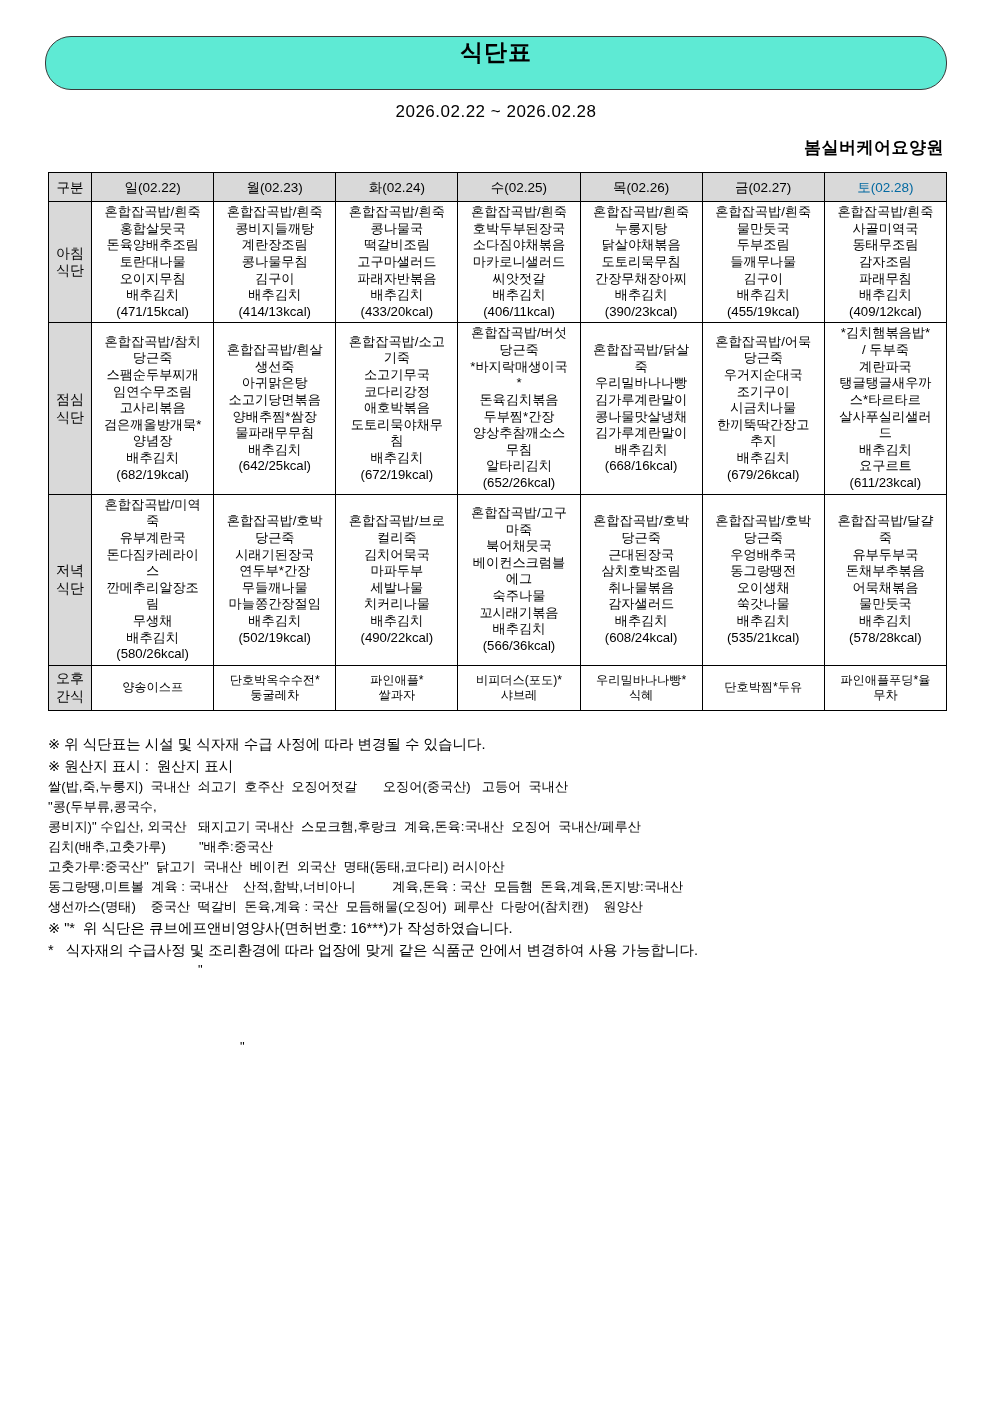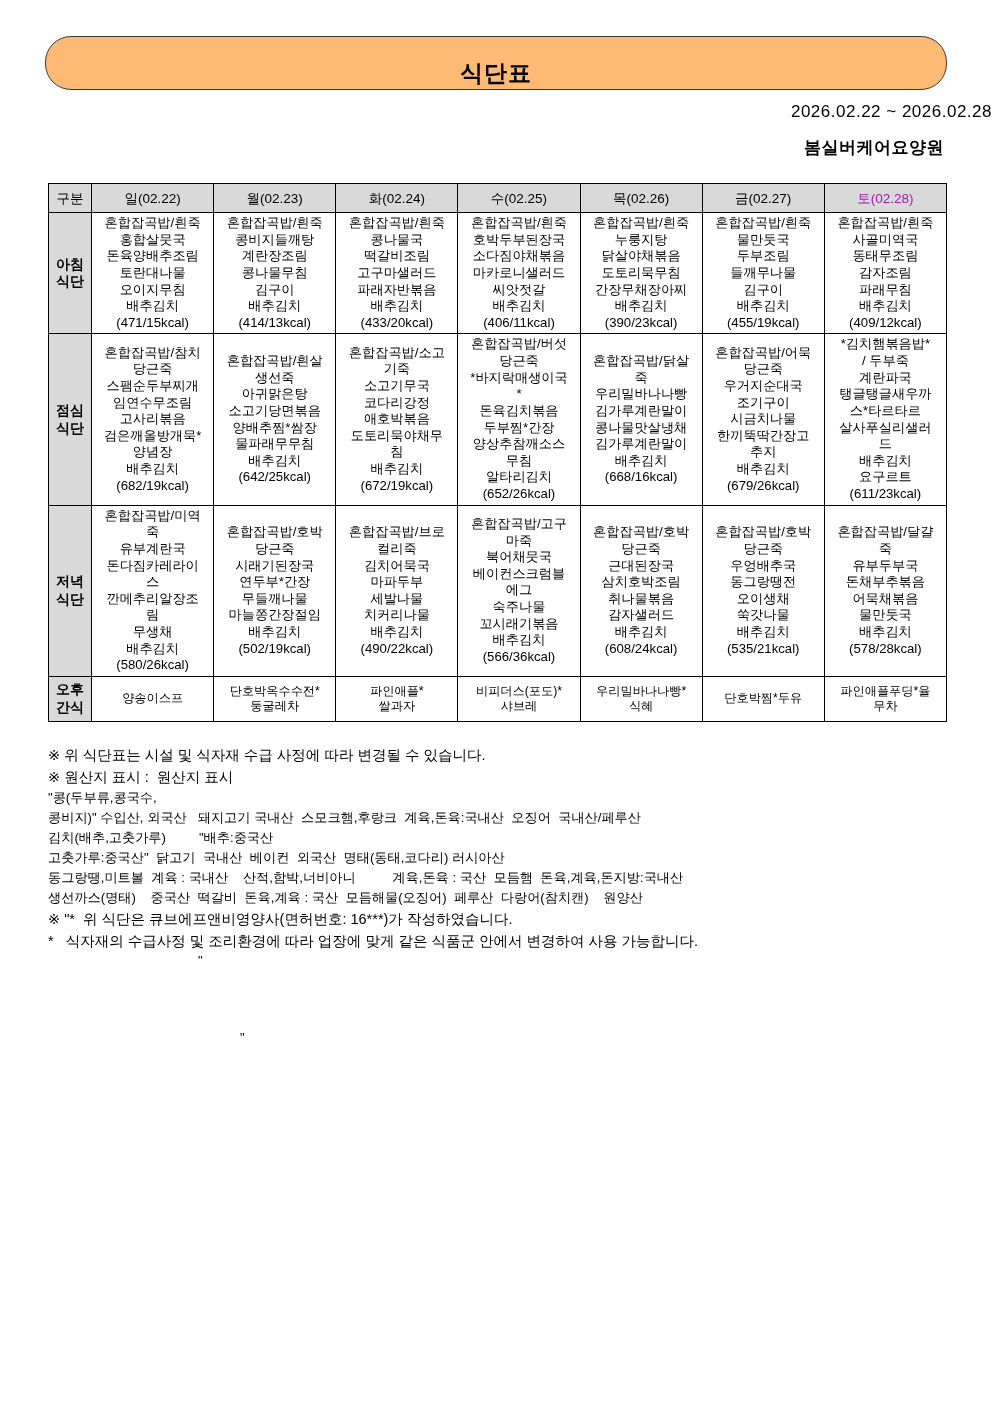--- a/index.html
+++ b/index.html
@@ -23,46 +23,46 @@
     position: relative;
   }
 
   
   .title-banner {
     margin: 36px 45px 8px 45px;
     height: 52px;
     border: 1.5px solid #3a3a3a;
     border-radius: 26px;
     display: flex;
-    align-items: flex-end;
+    align-items: flex-start;
     justify-content: center;
-    background: #fdba74;
+    background: #5eead4;
   }
   .title-text {
     font-size: 23px;
     font-weight: bold;
     letter-spacing: 1px;
   }
   .date-range {
-    text-align: right;
+    text-align: center;
     font-size: 17px;
     margin-top: 12px;
     letter-spacing: 0.5px;
   }
   .facility {
     text-align: right;
     font-size: 17px;
     font-weight: bold;
     margin: 14px 48px 0 4px;
     letter-spacing: 0.5px;
   }
 
   
   .table-wrap {
-    margin: 24px 45px 0 48px;
+    margin: 13px 45px 0 48px;
   }
   table.menu {
     border-collapse: collapse;
     width: 899px;
     table-layout: fixed;
   }
   table.menu th, table.menu td {
     border: 1px solid #000000;
     vertical-align: middle;
     text-align: center;
@@ -76,34 +76,34 @@
     font-weight: normal;
     height: 22px;
     padding: 3px 1px;
   }
   col.c-label { width: 43px; }
   col.c-day   { width: 122px; }
 
   th.row-label {
     background: #d9d9d9;
     font-size: 14px;
-    font-weight: bold;
+    font-weight: normal;
     width: 43px;
   }
   td.meal {
     font-size: 13.2px;
     padding: 5px 2px;
   }
   td.snack {
     font-size: 12.2px;
     padding: 6px 2px;
     height: 40px;
   }
   .day-sun { color: #000000; }
-  .day-sat { color: #a21caf; }
+  .day-sat { color: #0369a1; }
 
   .meal-line { display: block; }
 
   
   .notes {
     margin: 22px 0 0 48px;
     width: 910px;
     font-size: 14.5px;
     line-height: 1.52;
   }
@@ -426,20 +426,21 @@
               <span class="meal-line">무차</span>
             </td>
           </tr>
         </tbody>
     </table>
   </div>
 
   <div class="notes">
       <span class="nline">※ 위 식단표는 시설 및 식자재 수급 사정에 따라 변경될 수 있습니다.</span>
       <span class="nline">※ 원산지 표시 :  원산지 표시</span>
+      <span class="nline small">쌀(밥,죽,누룽지)  국내산  쇠고기  호주산  오징어젓갈       오징어(중국산)   고등어  국내산</span>
       <span class="nline small">"콩(두부류,콩국수,</span>
       <span class="nline small">콩비지)" 수입산, 외국산   돼지고기 국내산  스모크햄,후랑크  계육,돈육:국내산  오징어  국내산/페루산</span>
       <span class="nline small">김치(배추,고춧가루)         "배추:중국산</span>
       <span class="nline small">고춧가루:중국산"  닭고기  국내산  베이컨  외국산  명태(동태,코다리) 러시아산</span>
       <span class="nline small">동그랑땡,미트볼  계육 : 국내산    산적,함박,너비아니          계육,돈육 : 국산  모듬햄  돈육,계육,돈지방:국내산</span>
       <span class="nline small">생선까스(명태)    중국산  떡갈비  돈육,계육 : 국산  모듬해물(오징어)  페루산  다랑어(참치캔)    원양산</span>
       <span class="nline">※ "*  위 식단은 큐브에프앤비영양사(면허번호: 16***)가 작성하였습니다.</span>
       <span class="nline">*   식자재의 수급사정 및 조리환경에 따라 업장에 맞게 같은 식품군 안에서 변경하여 사용 가능합니다.</span>
       <div class="stray1">"</div>
       <div class="stray2">"</div>

